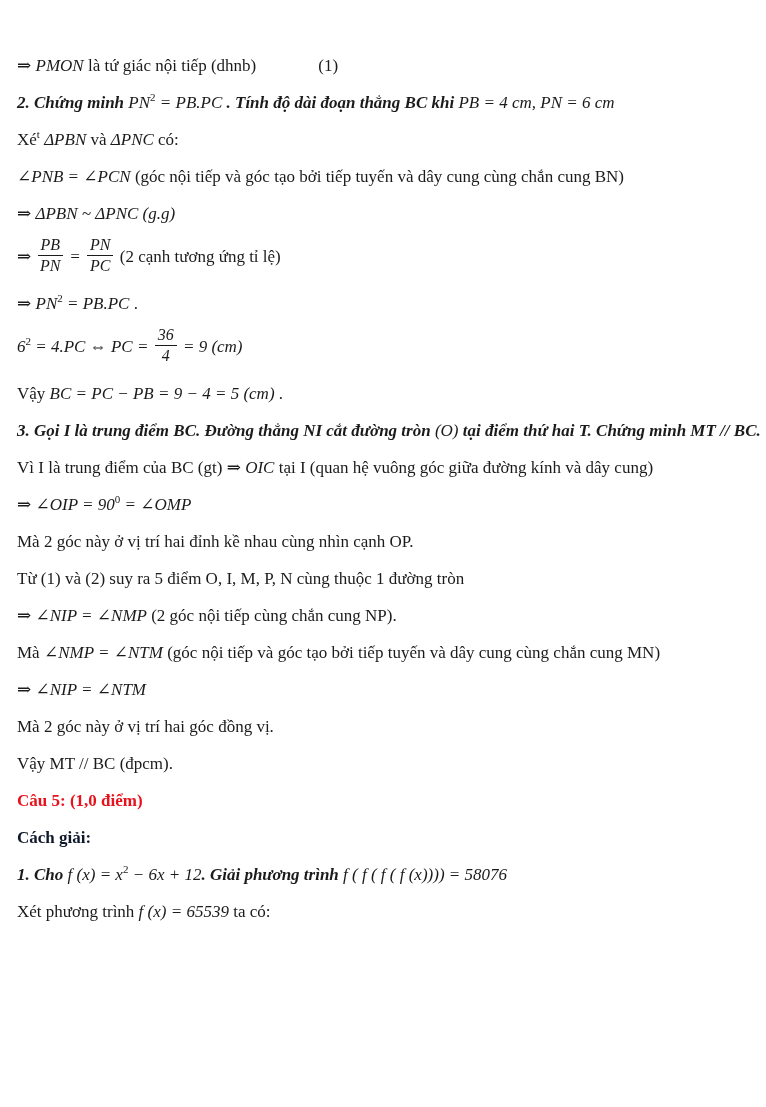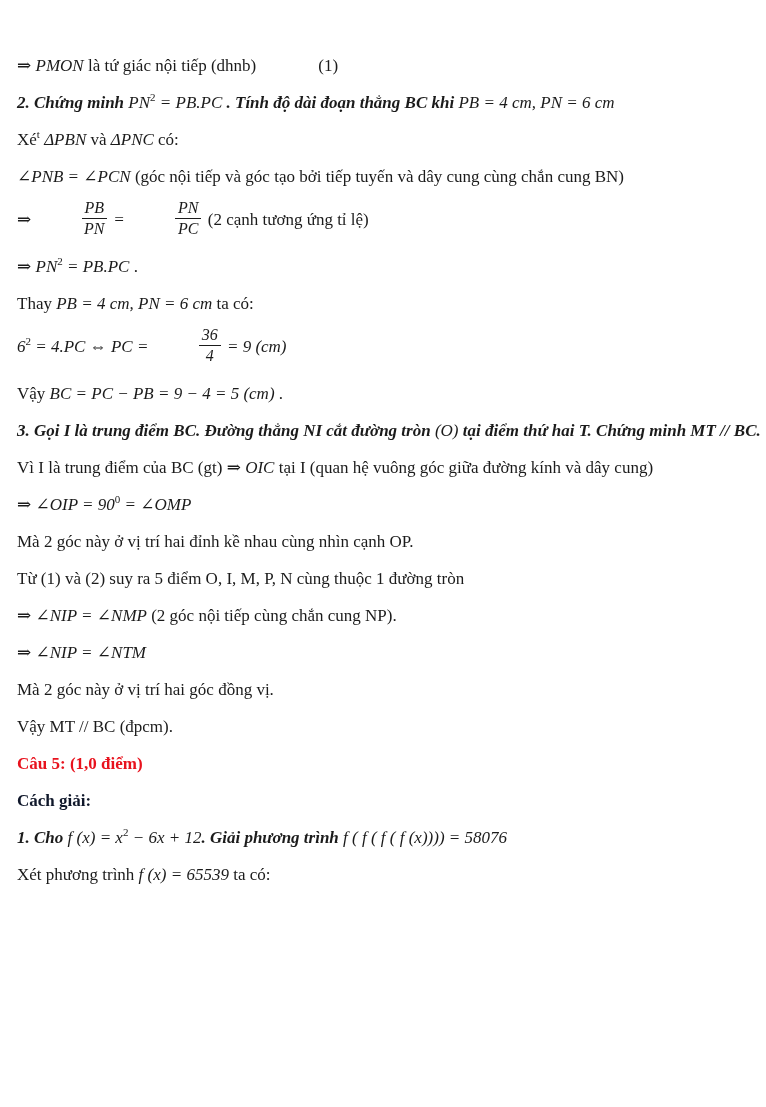--- a/index.html
+++ b/index.html
@@ -21,44 +21,45 @@
   .seg-m{font-style:italic;}
   .seg-s{font-style:normal;}
   .seg-bi{font-weight:bold;font-style:italic;margin-top:19px;}
   .seg-red{font-weight:bold;}
   .seg-blue{font-weight:bold;}
   .seg-sup{font-size:11px;vertical-align:super;line-height:0;}
   .seg-tab{display:inline-block;width:62px;}
   .frac{
     display:inline-block;vertical-align:middle;text-align:center;
     font-style:italic;font-size:16px;line-height:1.1;
-    padding:0 2px;position:relative;top:-3px;margin-left:44px;
+    padding:0 2px;position:relative;top:-3px;
   }
   .frac .num{display:block;border-bottom:1.2px solid #1b1b1b;padding:0 3px 1px 3px;}
   .frac .den{display:block;padding-top:1px;}
 </style>
 </head>
 <body>
 
 <div class="page" id="doc-page">
     <div class="line"><span class="seg-s">⇒ </span><span class="seg-m">PMON</span><span class="seg-p">  là tứ giác nội tiếp (dhnb)</span><span class="seg-tab"></span><span class="seg-p">(1)</span></div>
     <div class="line"><span class="seg-bi">2. Chứng minh </span><span class="seg-m"> PN</span><span class="seg-sup">2</span><span class="seg-m"> = PB.PC</span><span class="seg-bi"> . Tính độ dài đoạn thẳng BC khi </span><span class="seg-m"> PB = 4 cm, PN = 6 cm</span></div>
     <div class="line"><span class="seg-p">Xé</span><span class="seg-sup">t</span><span class="seg-p"> </span><span class="seg-m">ΔPBN</span><span class="seg-p"> và </span><span class="seg-m">ΔPNC</span><span class="seg-p"> có:</span></div>
     <div class="line"><span class="seg-m">∠PNB = ∠PCN</span><span class="seg-p">  (góc nội tiếp và góc tạo bởi tiếp tuyến và dây cung cùng chắn cung BN)</span></div>
+    <div class="line"><span class="seg-s">⇒ </span><span class="seg-m">ΔPBN ~ ΔPNC (g.g)</span></div>
     <div class="line tall"><span class="seg-s">⇒ </span><span class="frac"><span class="num">PB</span><span class="den">PN</span></span><span class="seg-m"> = </span><span class="frac"><span class="num">PN</span><span class="den">PC</span></span><span class="seg-p">  (2 cạnh tương ứng tỉ lệ)</span></div>
     <div class="line"><span class="seg-s">⇒ </span><span class="seg-m">PN</span><span class="seg-sup">2</span><span class="seg-m"> = PB.PC</span><span class="seg-p"> .</span></div>
-    <div class="line"><span class="seg-p">Thay  </span><span class="seg-m">PB = 4 cm, PN = 6 cm</span><span class="seg-p">  ta có:</span></div>
     <div class="line tall"><span class="seg-m">6</span><span class="seg-sup">2</span><span class="seg-m"> = 4.PC </span><span class="seg-s">⇔ </span><span class="seg-m">PC = </span><span class="frac"><span class="num">36</span><span class="den">4</span></span><span class="seg-m"> = 9 (cm)</span></div>
     <div class="line"><span class="seg-p">Vậy  </span><span class="seg-m">BC = PC − PB = 9 − 4 = 5 (cm)</span><span class="seg-p"> .</span></div>
     <div class="line"><span class="seg-bi">3. Gọi I là trung điểm BC. Đường thẳng NI cắt đường tròn </span><span class="seg-m">(O)</span><span class="seg-bi"> tại điểm thứ hai T. Chứng minh MT // BC.</span></div>
     <div class="line"><span class="seg-p">Vì I là trung điểm của BC (gt) </span><span class="seg-s">⇒ </span><span class="seg-m">OIC</span><span class="seg-p">  tại I (quan hệ vuông góc giữa đường kính và dây cung)</span></div>
     <div class="line"><span class="seg-s">⇒ </span><span class="seg-m">∠OIP = 90</span><span class="seg-sup">0</span><span class="seg-m"> = ∠OMP</span></div>
     <div class="line"><span class="seg-p">Mà 2 góc này ở vị trí hai đỉnh kề nhau cùng nhìn cạnh OP.</span></div>
     <div class="line"><span class="seg-p">Từ (1) và (2) suy ra 5 điểm O, I, M, P, N cùng thuộc 1 đường tròn</span></div>
     <div class="line"><span class="seg-s">⇒ </span><span class="seg-m">∠NIP = ∠NMP</span><span class="seg-p">  (2 góc nội tiếp cùng chắn cung NP).</span></div>
+    <div class="line"><span class="seg-p">Mà  </span><span class="seg-m">∠NMP = ∠NTM</span><span class="seg-p">  (góc nội tiếp và góc tạo bởi tiếp tuyến và dây cung cùng chắn cung MN)</span></div>
     <div class="line"><span class="seg-s">⇒ </span><span class="seg-m">∠NIP = ∠NTM</span></div>
     <div class="line"><span class="seg-p">Mà 2 góc này ở vị trí hai góc đồng vị.</span></div>
     <div class="line"><span class="seg-p">Vậy MT // BC (đpcm).</span></div>
     <div class="line"><span class="seg-red" style="color: rgb(232, 18, 29);">Câu 5: (1,0 điểm)</span></div>
     <div class="line"><span class="seg-blue" style="color: #0f172a;">Cách giải:</span></div>
     <div class="line"><span class="seg-bi">1. Cho </span><span class="seg-m">f (x) = x</span><span class="seg-sup">2</span><span class="seg-m"> − 6x + 12</span><span class="seg-bi">. Giải phương trình </span><span class="seg-m">f ( f ( f ( f (x)))) = 58076</span></div>
     <div class="line"><span class="seg-p">Xét phương trình  </span><span class="seg-m">f (x) = 65539</span><span class="seg-p">  ta có:</span></div>
   </div>
 
 </body></html>

